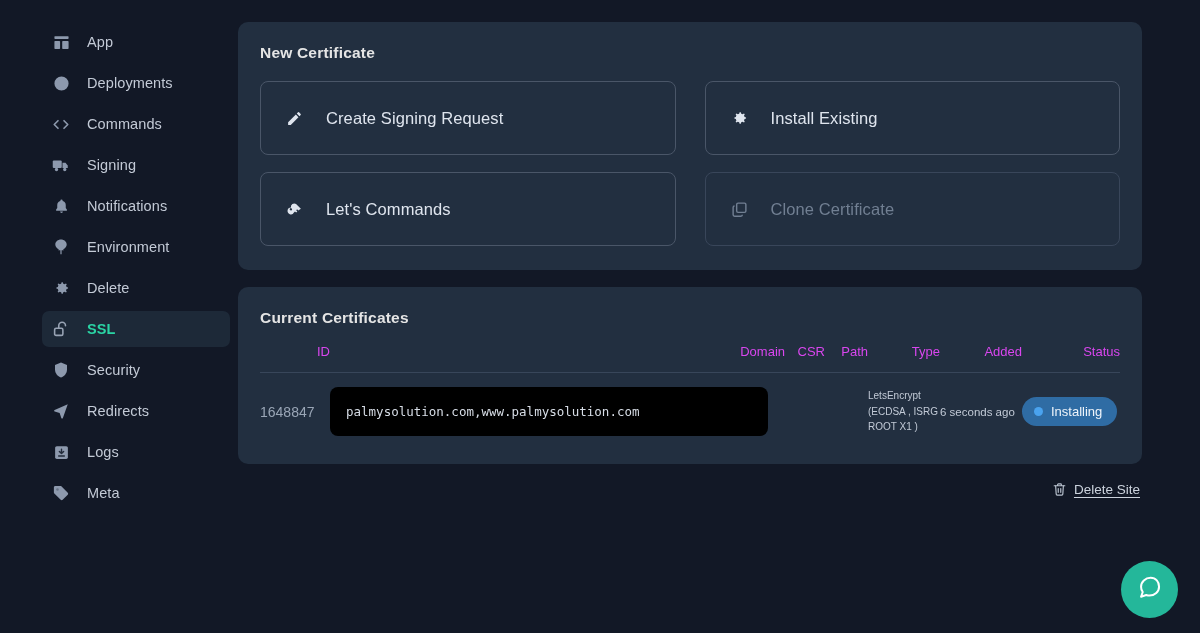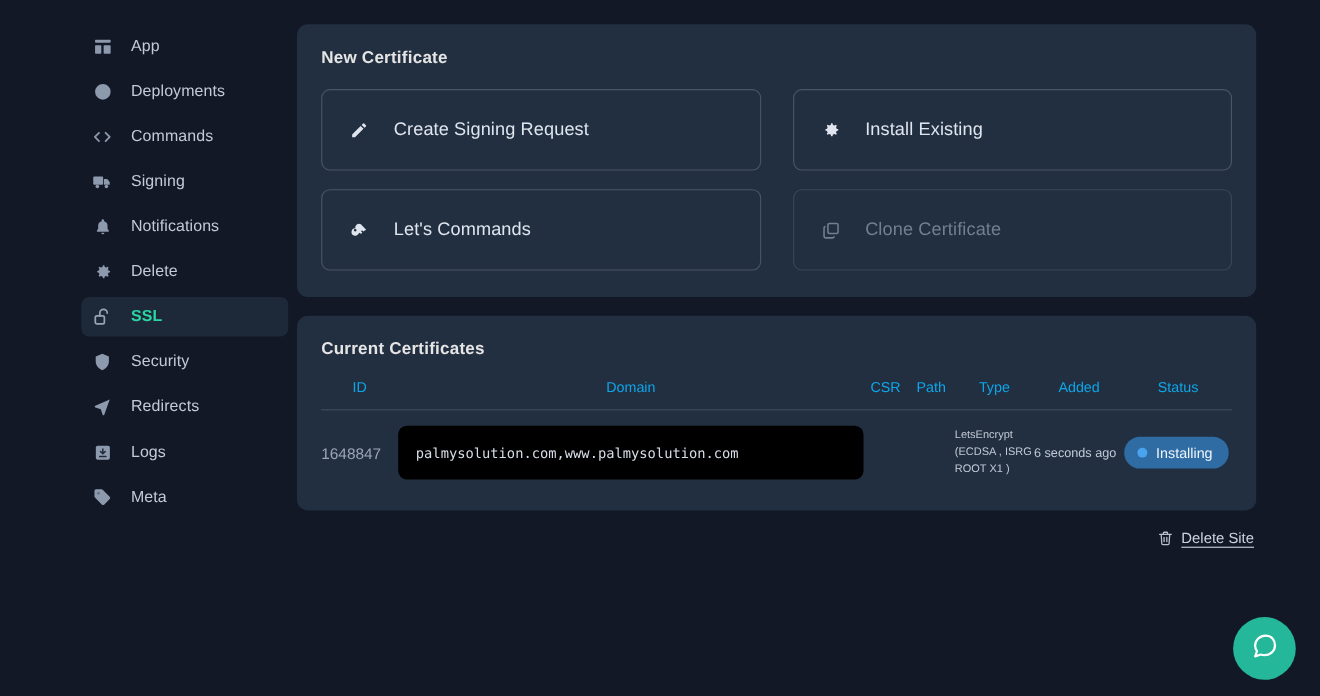--- a/index.html
+++ b/index.html
@@ -11,21 +11,20 @@
     font-family: "Liberation Sans", sans-serif;
     overflow: hidden;
   }
 
   .app {
     position: relative;
     width: 1200px;
     height: 633px;
     display: flex;
     background: #121826;
-    padding-left: 32px;
   }
 
   
   .sidebar {
     width: 238px;
     flex: 0 0 238px;
     padding-top: 22px;
     background: #121826;
   }
 
@@ -123,22 +122,22 @@
   .option.disabled .opt-label { color: #717f92; }
 
   
   .cert-card { margin-top: 17px; padding-bottom: 14px; }
   .cert-card .card-title { margin-bottom: 17px; }
 
   .tbl { width: 100%; border-collapse: collapse; }
   .tbl th {
     font-size: 13px;
     font-weight: normal;
-    color: #0ea5e9;
-    text-align: center;
+    color: #d946ef;
+    text-align: right;
     padding: 0 0 13px 0;
     border-bottom: 1px solid #38465a;
   }
   .tbl td {
     padding: 14px 0;
     vertical-align: middle;
   }
 
   .col-id    { width: 70px; }
   .col-dom   { width: auto; }
@@ -282,20 +281,28 @@
     <div class="nav-item">
       <span class="nav-icon">
         <svg width="17" height="17" viewBox="0 0 24 24" fill="currentColor">
           <path d="M12 2a1.6 1.6 0 011.6 1.6v.7A6 6 0 0118 10v4l1.6 2.4V18H4.4v-1.6L6 14v-4a6 6 0 014.4-5.7v-.7A1.6 1.6 0 0112 2z"></path>
           <path d="M10 19.2h4a2 2 0 01-4 0z"></path>
         </svg>
       </span>
       <span class="nav-label">Notifications</span>
     </div>
 
+    <div class="nav-item">
+      <span class="nav-icon">
+        <svg width="18" height="18" viewBox="0 0 24 24" fill="currentColor">
+          <path d="M12 2C7.8 2 4.4 5 4.4 8.7c0 2.8 1.9 5.2 4.7 6.2l-.9 1.5h3v5.4h1.6v-5.4h3l-.9-1.5c2.8-1 4.7-3.4 4.7-6.2C19.6 5 16.2 2 12 2z"></path>
+        </svg>
+      </span>
+      <span class="nav-label">Environment</span>
+    </div>
 
     <div class="nav-item">
       <span class="nav-icon">
         <svg width="18" height="18" viewBox="0 0 24 24" fill="currentColor">
           <path d="M12 8.4a3.6 3.6 0 100 7.2 3.6 3.6 0 000-7.2zm9.4 4.4v-1.6l-2-.6a7.6 7.6 0 00-.7-1.8l1-1.8-1.1-1.1-1.8 1a7.6 7.6 0 00-1.8-.7l-.6-2h-1.6l-.6 2c-.6.2-1.2.4-1.8.7l-1.8-1-1.1 1.1 1 1.8c-.3.6-.5 1.2-.7 1.8l-2 .6v1.6l2 .6c.2.6.4 1.2.7 1.8l-1 1.8 1.1 1.1 1.8-1c.6.3 1.2.5 1.8.7l.6 2h1.6l.6-2c.6-.2 1.2-.4 1.8-.7l1.8 1 1.1-1.1-1-1.8c.3-.6.5-1.2.7-1.8l2-.6z"></path>
         </svg>
       </span>
       <span class="nav-label">Delete</span>
     </div>
 

